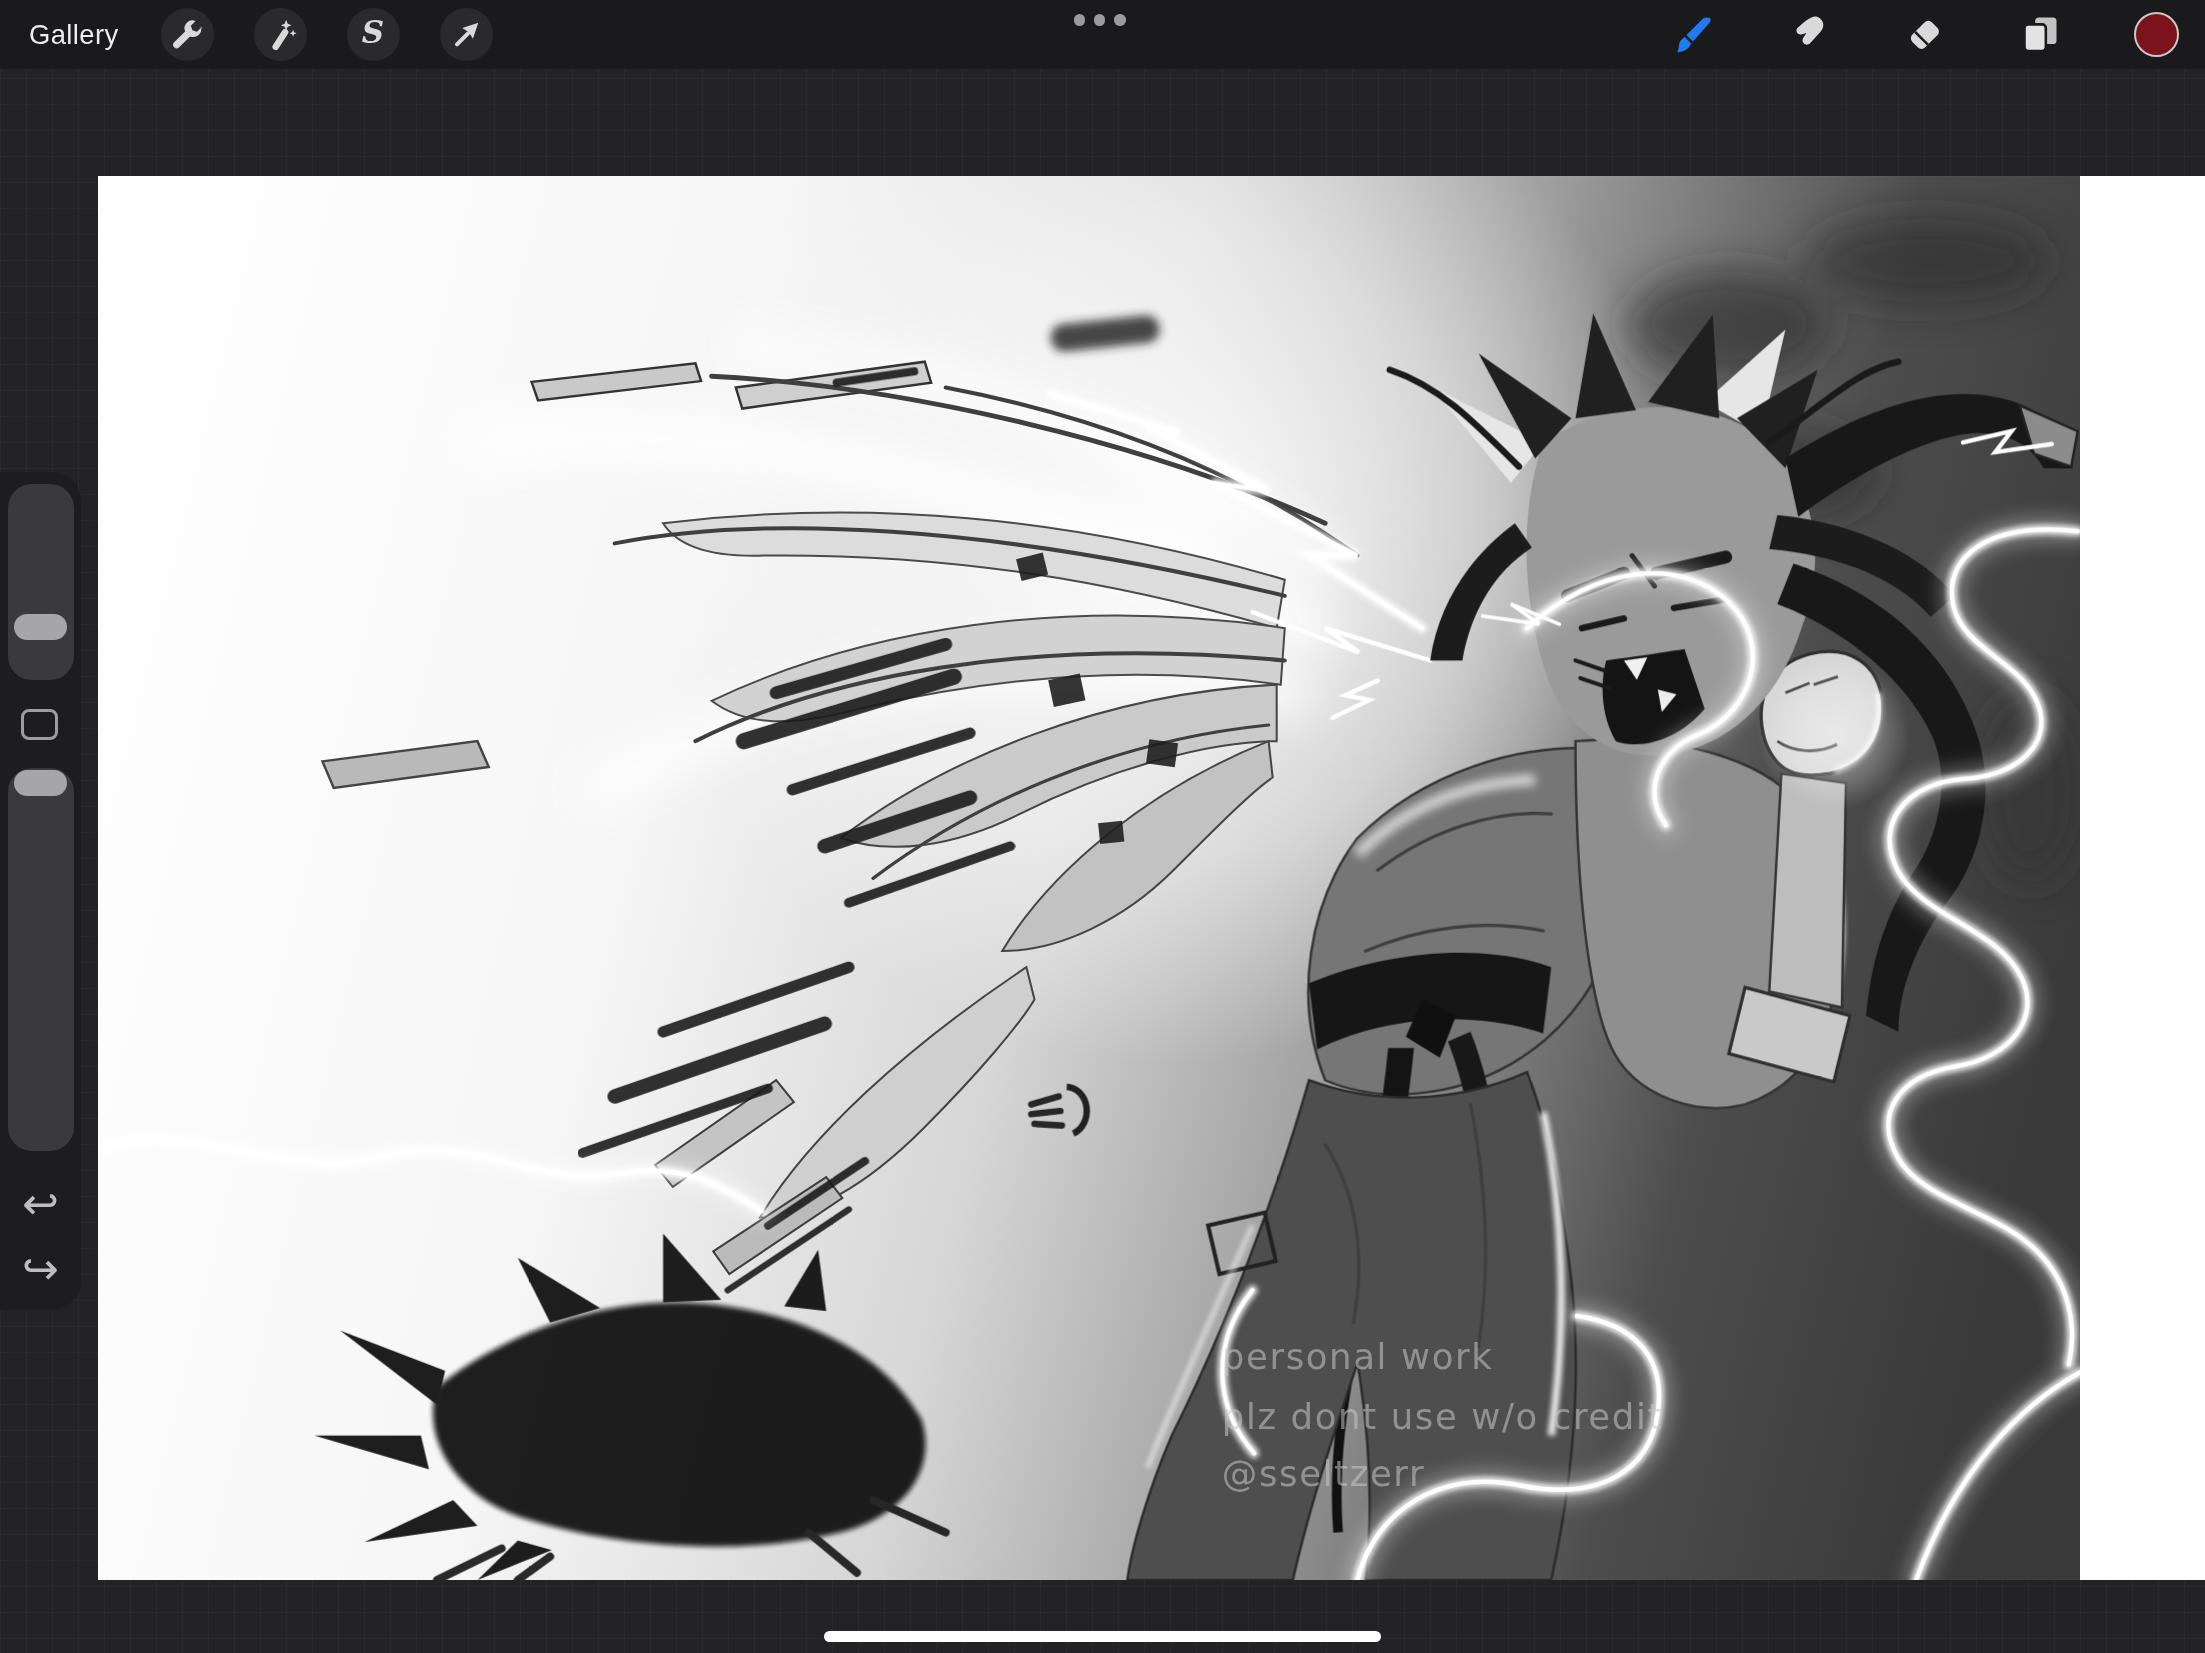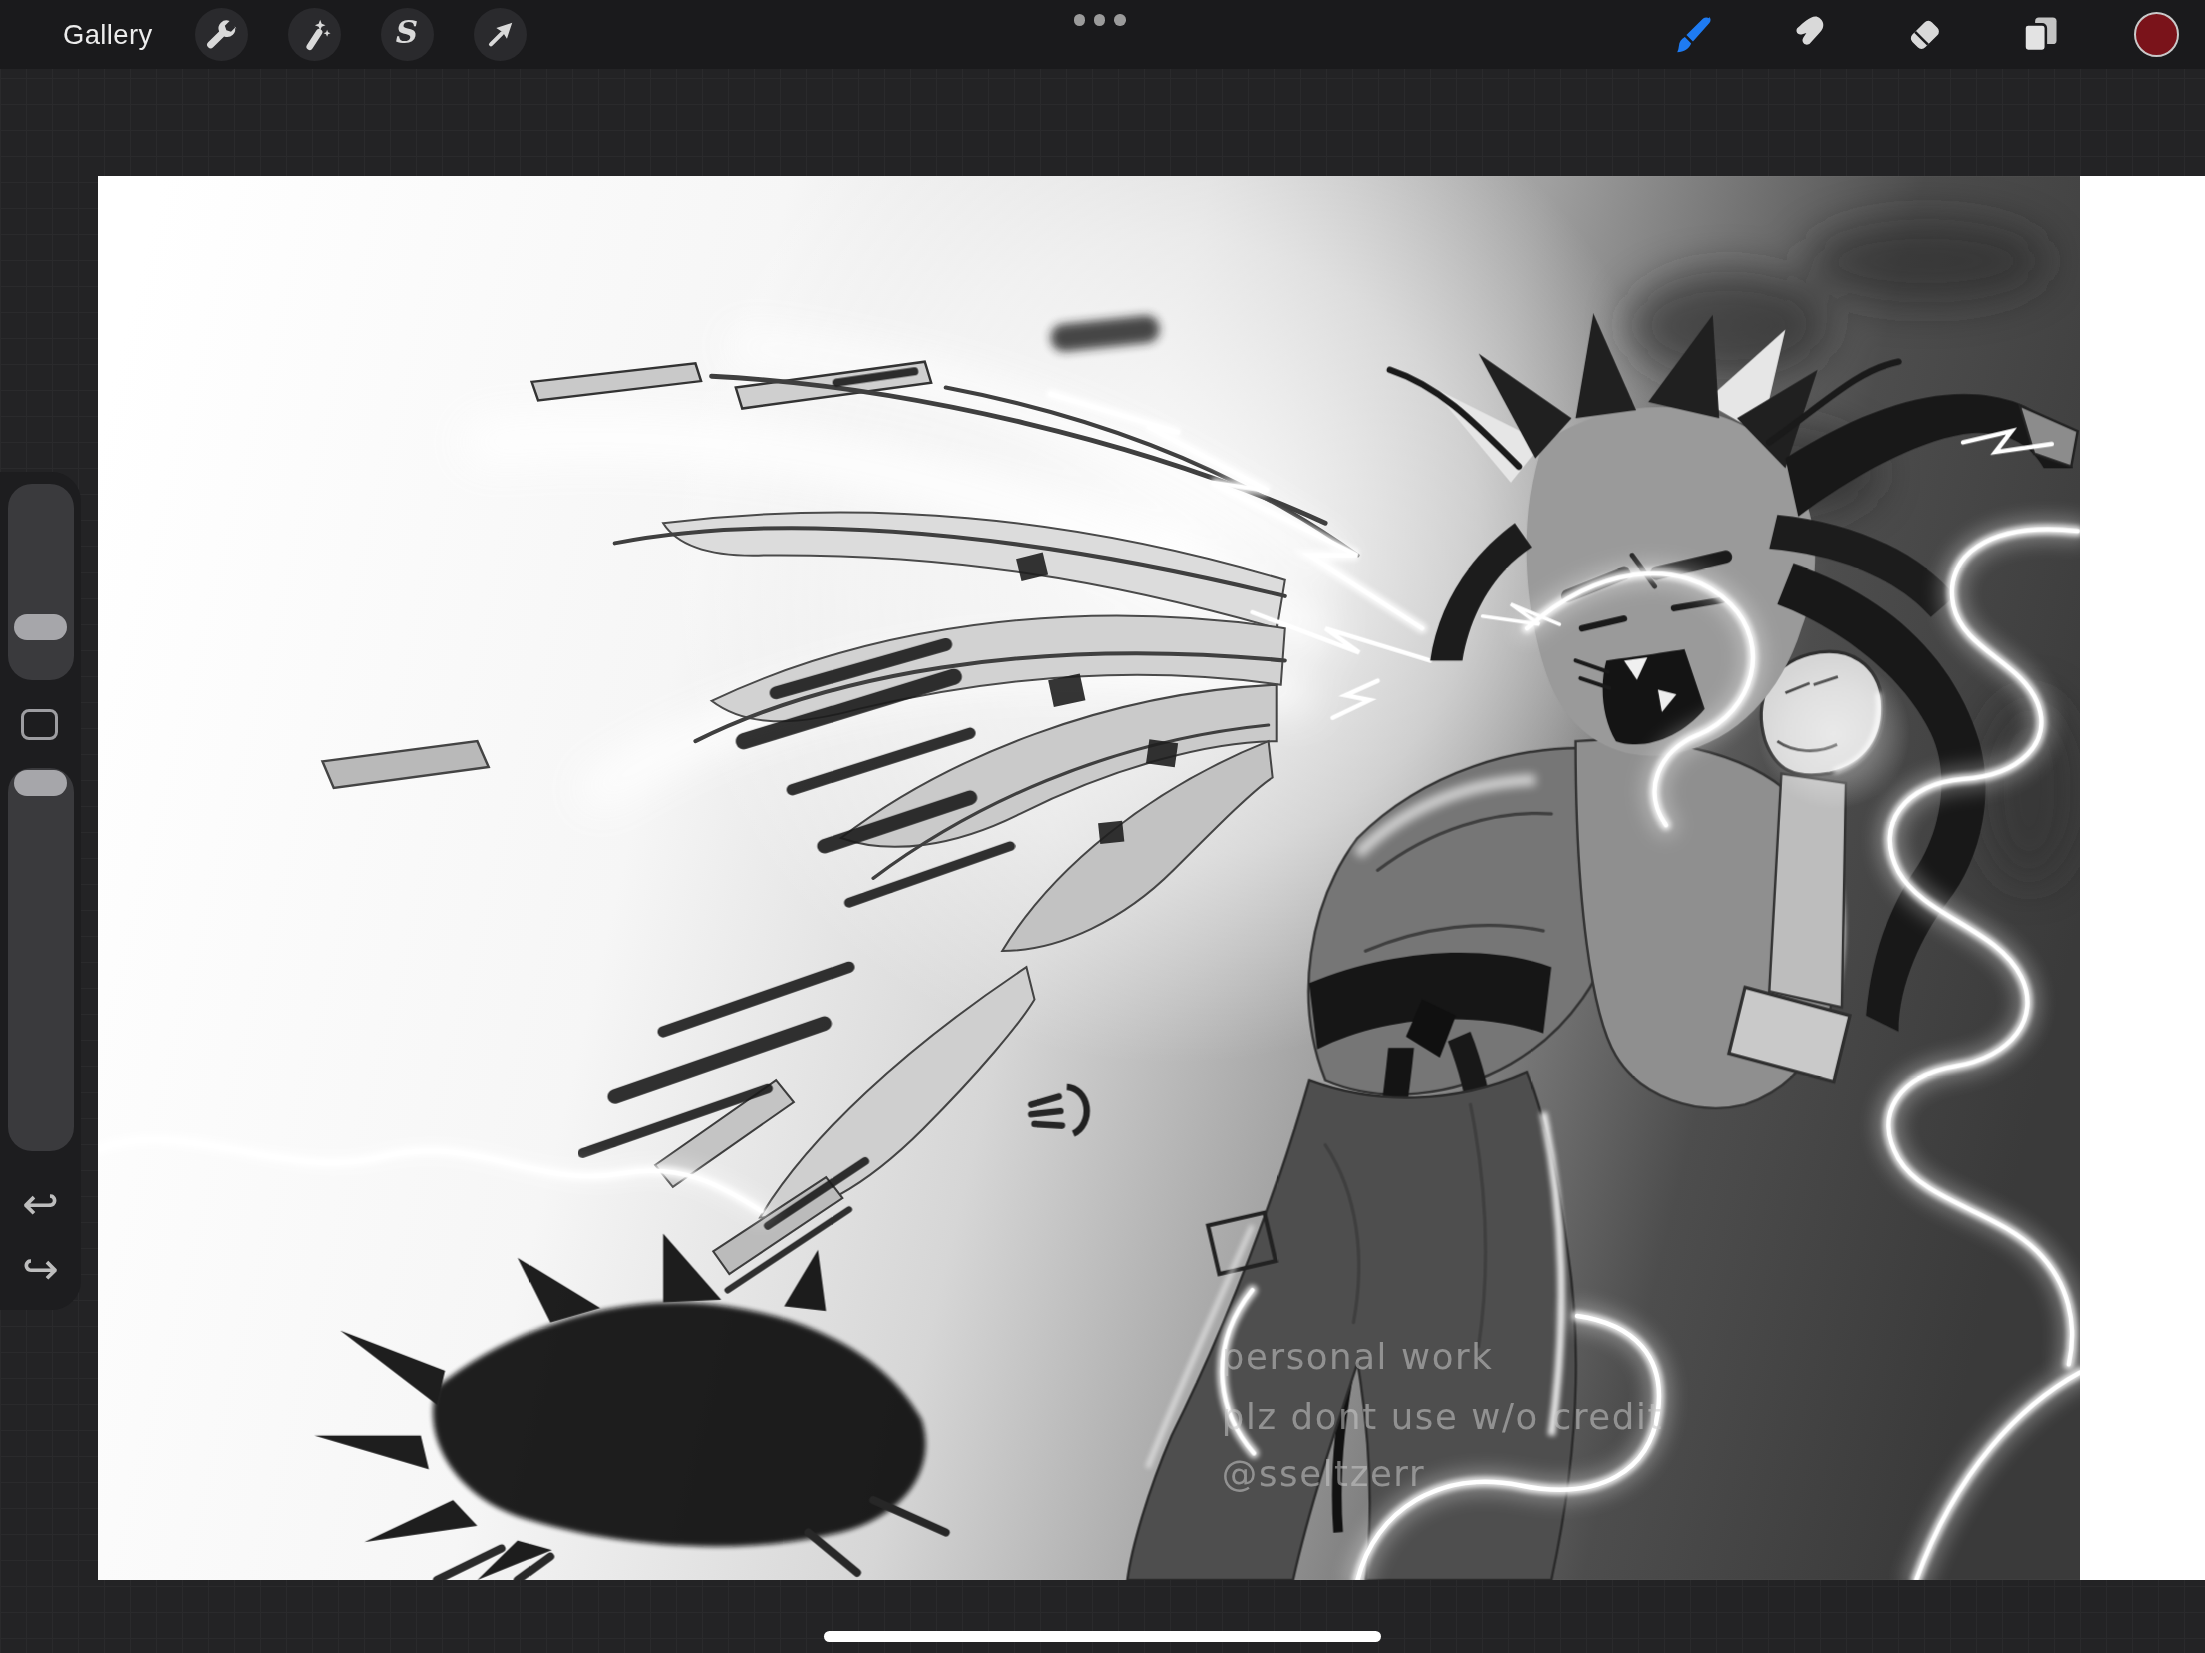--- a/index.html
+++ b/index.html
@@ -10,21 +10,21 @@
       linear-gradient(#2a2a2c 0.8px, transparent 0.8px),
       linear-gradient(90deg, #2a2a2c 0.8px, transparent 0.8px);
     background-size:26px 26px;
     font-family:"Liberation Sans","DejaVu Sans",sans-serif;
   }
   
   .topbar{
     position:absolute;left:0;top:0;width:2205px;height:69px;
     background:#1a1a1c;z-index:40;
   }
-  .tb-left{position:absolute;left:0;top:0;height:69px;display:flex;align-items:center;gap:42px;padding-left:63px;}
+  .tb-left{position:absolute;left:0;top:0;height:69px;display:flex;align-items:center;gap:42px;padding-left:29px;}
   .gallery{color:#ececec;font-size:27.4px;letter-spacing:0.4px;cursor:default;}
   .tb-circle{
     width:53px;height:53px;border-radius:50%;background:#2a2a2d;border:none;
     display:flex;align-items:center;justify-content:center;padding:0;margin:0;
   }
   .tb-circle + .tb-circle{margin-left:11.3px;}
   .tb-left .tb-circle{margin-left:0;}
   .tb-left .grp{display:flex;align-items:center;gap:40px;}
   .s-glyph{font-family:"DejaVu Serif","Liberation Serif",serif;font-style:italic;font-weight:700;
     font-size:31px;color:#d9d9d9;line-height:1;transform:translateY(-1.6px);}

